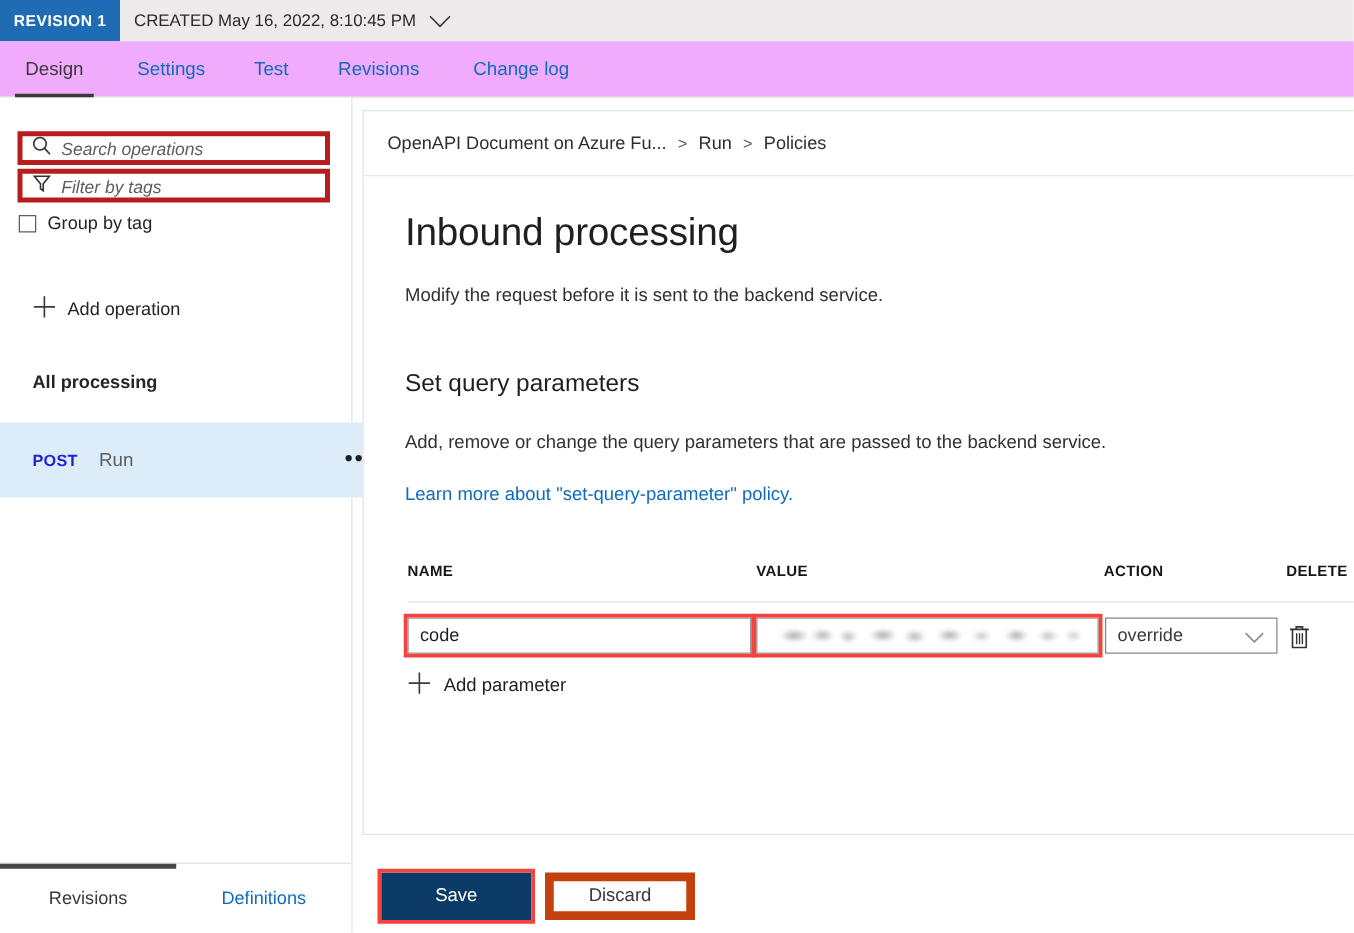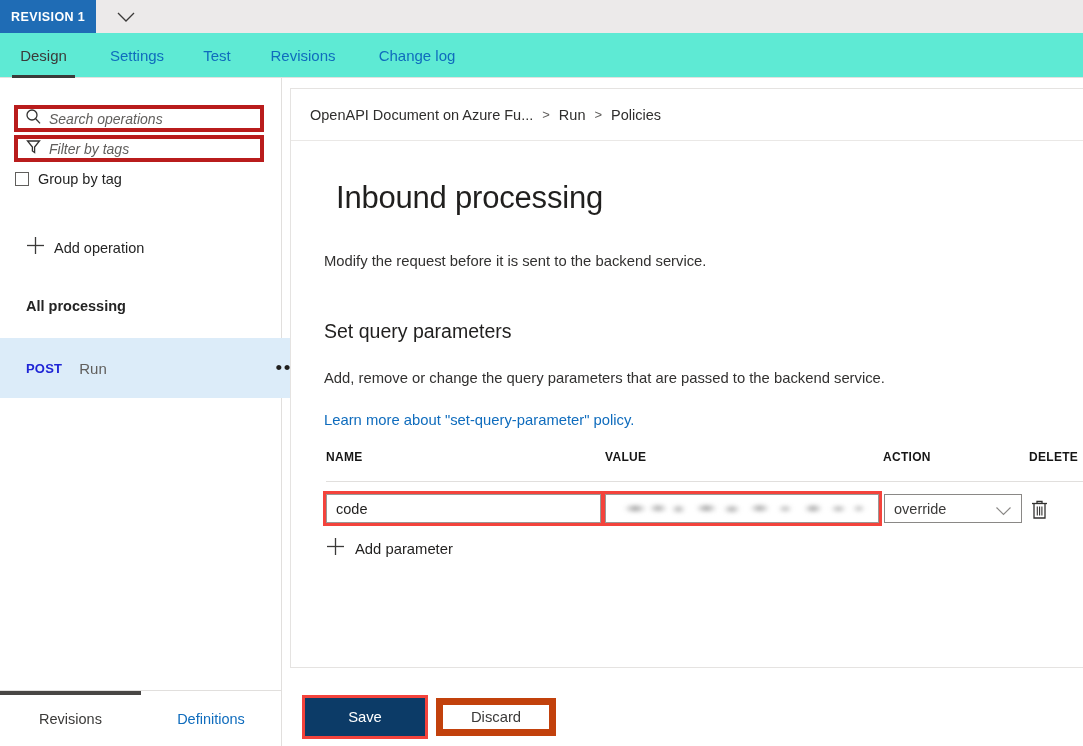--- a/index.html
+++ b/index.html
@@ -38,21 +38,21 @@
   .rev-chevron {
     display: inline-flex; align-items: center;
     margin-left: 9px;
     cursor: pointer;
   }
 
   
   .tabstrip {
     position: absolute; left: 0; top: 33px;
     width: 1083px; height: 45px;
-    background: #5eead4;
+    background: #f0abfc;
     border-bottom: 1px solid #e3e1df;
   }
   .tab {
     position: absolute; top: 0;
     height: 45px;
     display: flex; align-items: center; justify-content: center;
     font-size: 15px;
     color: #0f6cbd;
     cursor: pointer;
     white-space: nowrap;
@@ -165,21 +165,21 @@
     padding-left: 19px;
     font-size: 14.5px;
     color: #2f2e2d;
   }
   .crumbs .sep { margin: 0 9px; color: #605e5c; font-size: 13px; }
   .crumb { cursor: pointer; }
 
   .body-pad { position: absolute; left: 33px; top: 52px; right: 0; }
   .h1 {
     font-size: 31px; font-weight: normal; color: #201f1e;
-    margin: 12px; padding-top: 27px; letter-spacing: -0.2px;
+    margin: 0; padding-top: 27px; letter-spacing: -0.2px;
   }
   .lead {
     font-size: 14.8px; color: #323130;
     margin: 0; padding-top: 25px;
   }
   .h2 {
     font-size: 19.5px; font-weight: normal; color: #201f1e;
     margin: 0; padding-top: 51px;
   }
   .desc {
@@ -265,20 +265,21 @@
     background: #ffffff; color: #3b3a39;
     border: 7px solid #c2410c;
   }
 </style>
 </head>
 <body>
 
 <div class="revbar">
   <div class="rev-badge">REVISION 1</div>
   <div class="rev-created">
+    <span>CREATED May 16, 2022, 8:10:45 PM</span>
     <span class="rev-chevron">
       <svg width="20" height="12" viewBox="0 0 20 12">
           <polyline points="2,2 10,10 18,2" fill="none" stroke="#3b3a39" stroke-width="1.3"></polyline>
         </svg>
     </span>
   </div>
 </div>
 
 <div class="tabstrip">
   <div class="tab active" style="left:6px; width:75px;">

